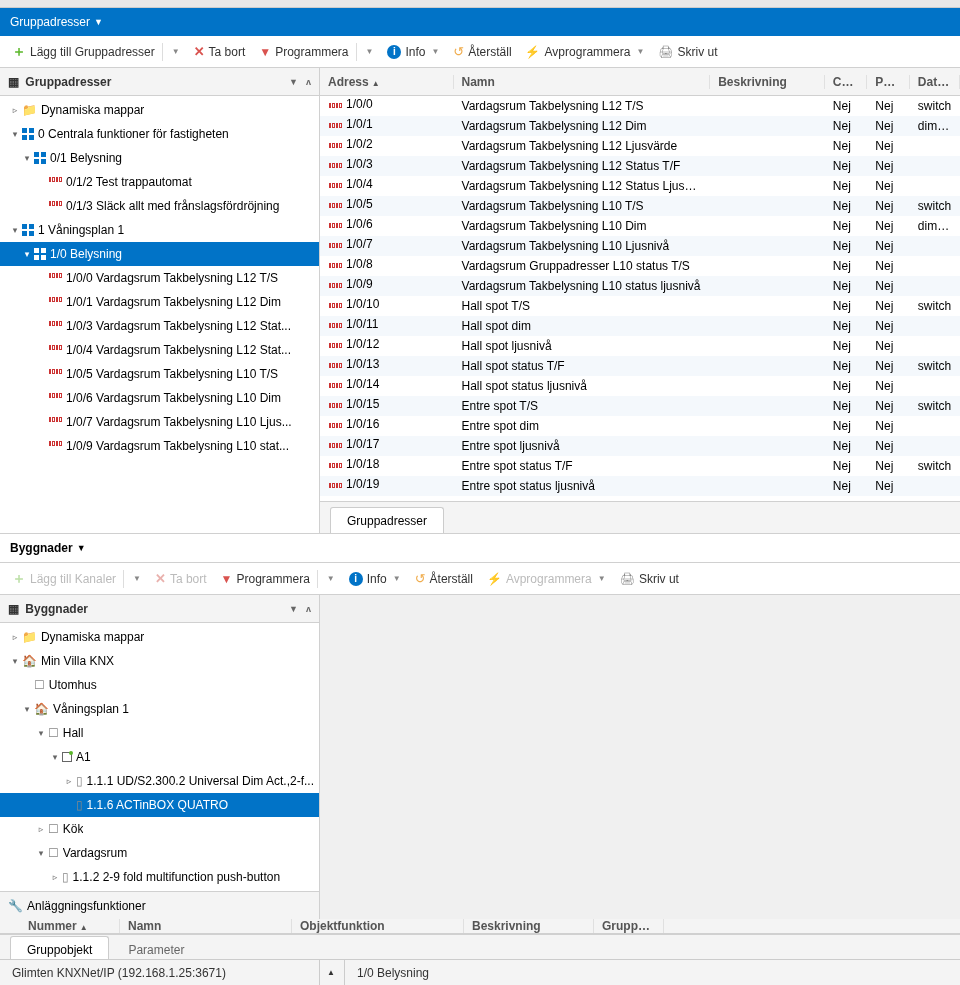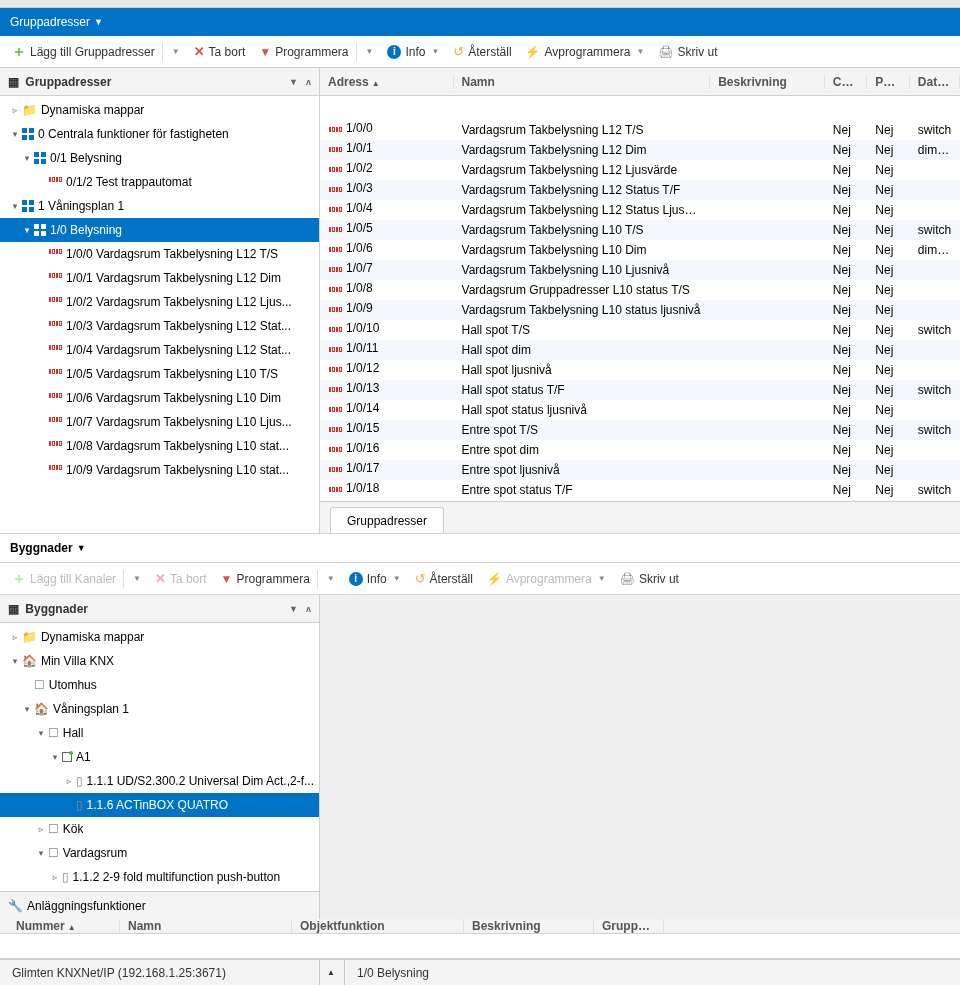--- a/index.html
+++ b/index.html
@@ -58,21 +58,21 @@
 .house-icon{color:#333;margin-right:4px;}
 .room-icon{color:#888;margin-right:4px;}
 .dev-icon{display:inline-block;width:10px;height:10px;border:1px solid #666;margin-right:4px;position:relative;}
 .dev-icon::after{content:"";position:absolute;width:4px;height:4px;background:#5cb82c;border-radius:50%;top:-2px;right:-2px;}
 .ch-icon{color:#888;margin-right:4px;}
 .wrench-icon{color:#666;margin-right:4px;}
 
 
 .list-head { display:flex; background:#f4f4f4; border-bottom:1px solid #d0d0d0; height:28px; align-items:center; font-weight:600; color:#555; }
 .list-head .col { padding:0 8px; border-right:1px solid #e0e0e0; overflow:hidden; text-overflow:ellipsis; white-space:nowrap; }
-.list-body { flex:1; overflow-y:auto;margin-top:24px; }
+.list-body { flex:1; overflow-y:auto; }
 .list-row { display:flex; height:20px; align-items:center; }
 .list-row:nth-child(even){ background:#f4f8fc; }
 .list-row .col { padding:0 8px; overflow:hidden; text-overflow:ellipsis; white-space:nowrap; }
 
 .list-head .sort-ind{font-size:8px;margin-left:3px;}
 
 
 .tab-strip { height:32px; border-top:1px solid #d0d0d0; background:#f4f4f4; display:flex; align-items:flex-end; padding:0 10px; }
 .tab { padding:6px 16px; border:1px solid #ccc; border-bottom:none; background:#fff; margin-right:2px; border-radius:3px 3px 0 0; cursor:pointer; position:relative; top:1px; }
 .tab.inactive { background:#f4f4f4; color:#666; border-color:transparent; }
@@ -178,20 +178,31 @@
           <span class="exp"></span>
           <span class="ga-icon">
             <span></span>
             <span></span>
             <span></span>
             <span></span>
           </span>
           <span class="tlabel">0/1/2 Test trappautomat</span>
         </div>
         <div class="tree-row">
+          <span class="pad2"></span>
+          <span class="exp"></span>
+          <span class="ga-icon">
+            <span></span>
+            <span></span>
+            <span></span>
+            <span></span>
+          </span>
+          <span class="tlabel">0/1/3 Släck allt med frånslagsfördröjning</span>
+        </div>
+        <div class="tree-row">
           <span class="pad0"></span>
           <span class="exp">▾</span>
           <span class="grid-icon"></span>
           <span class="tlabel">1 Våningsplan 1</span>
         </div>
         <div class="tree-row selected">
           <span class="pad1"></span>
           <span class="exp">▾</span>
           <span class="grid-icon sel"></span>
           <span class="tlabel">1/0 Belysning</span>
@@ -220,31 +231,20 @@
         </div>
         <div class="tree-row">
           <span class="pad2"></span>
           <span class="exp"></span>
           <span class="ga-icon">
             <span></span>
             <span></span>
             <span></span>
             <span></span>
           </span>
-          <span class="tlabel">1/0/2 Vardagsrum Takbelysning L12 Ljus...</span>
-        </div>
-        <div class="tree-row">
-          <span class="pad2"></span>
-          <span class="exp"></span>
-          <span class="ga-icon">
-            <span></span>
-            <span></span>
-            <span></span>
-            <span></span>
-          </span>
           <span class="tlabel">1/0/3 Vardagsrum Takbelysning L12 Stat...</span>
         </div>
         <div class="tree-row">
           <span class="pad2"></span>
           <span class="exp"></span>
           <span class="ga-icon">
             <span></span>
             <span></span>
             <span></span>
             <span></span>
@@ -276,31 +276,20 @@
         <div class="tree-row">
           <span class="pad2"></span>
           <span class="exp"></span>
           <span class="ga-icon">
             <span></span>
             <span></span>
             <span></span>
             <span></span>
           </span>
           <span class="tlabel">1/0/7 Vardagsrum Takbelysning L10 Ljus...</span>
-        </div>
-        <div class="tree-row">
-          <span class="pad2"></span>
-          <span class="exp"></span>
-          <span class="ga-icon">
-            <span></span>
-            <span></span>
-            <span></span>
-            <span></span>
-          </span>
-          <span class="tlabel">1/0/8 Vardagsrum Takbelysning L10 stat...</span>
         </div>
         <div class="tree-row">
           <span class="pad2"></span>
           <span class="exp"></span>
           <span class="ga-icon">
             <span></span>
             <span></span>
             <span></span>
             <span></span>
           </span>
@@ -710,21 +699,21 @@
           <span class="tlabel">1.1.2 2-9 fold multifunction push-button</span>
         </div>
       </div>
     <div class="cfg-row">
       <span class="wrench-icon">🔧</span>
       <span>Anläggningsfunktioner</span>
     </div>
   </div>
   <div class="right-pane">
     <div class="list-head">
-      <div class="col c-num" style="padding-left:16px;"><span>Nummer</span><span class="sort-ind">▲</span></div>
+      <div class="col c-num" style="padding-left:28px;"><span>Nummer</span><span class="sort-ind">▲</span></div>
       <div class="col c-nam2">Namn</div>
       <div class="col c-obj">Objektfunktion</div>
       <div class="col c-bes2">Beskrivning</div>
       <div class="col c-grp">Gruppadres</div>
     </div>
     <div class="list-body" id="list2"></div>
     <div class="tab-strip">
       <div class="tab">Gruppobjekt</div>
       <div class="tab inactive">Parameter</div>
     </div>

